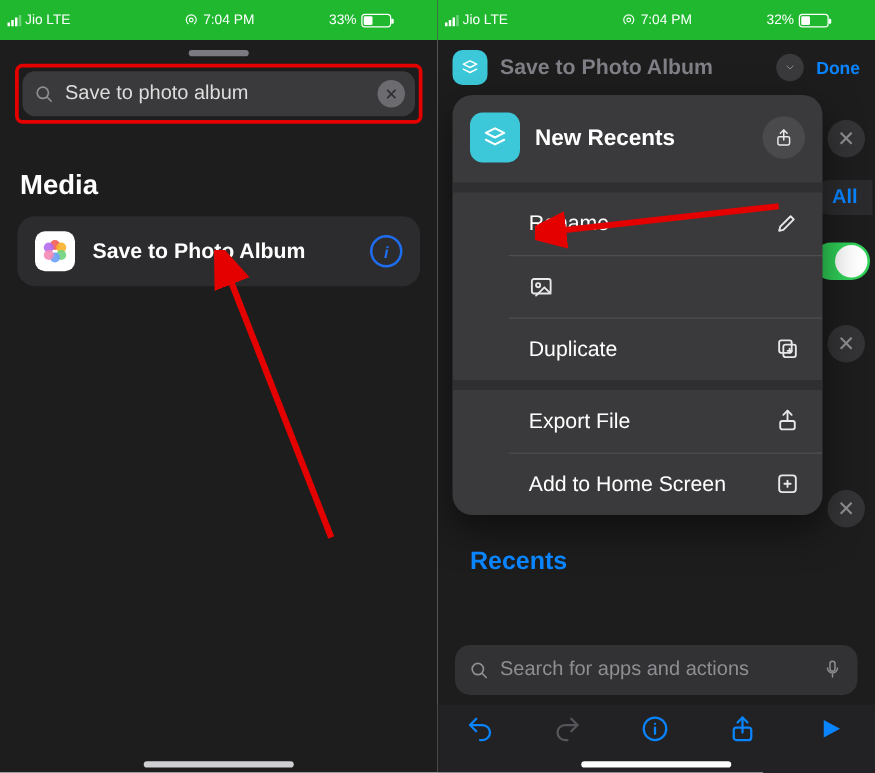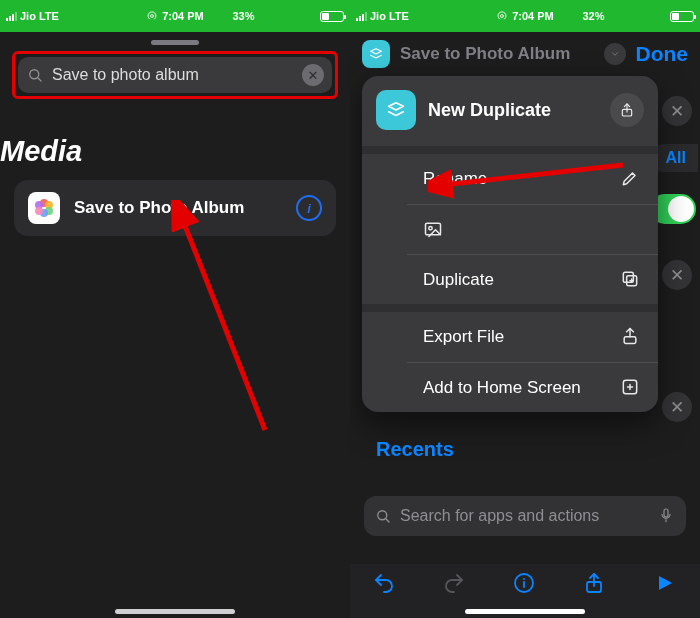--- a/index.html
+++ b/index.html
@@ -2,74 +2,74 @@
 <html><head>
 <meta charset="utf-8">
 <style>
   * { box-sizing: border-box; margin: 0; padding: 0; }
   html, body { width: 700px; height: 618px; overflow: hidden; font-family: -apple-system, "Helvetica Neue", Arial, sans-serif; background: #fff; }
   .stage { display: flex; width: 700px; height: 618px; }
   .phone { width: 350px; height: 618px; background: #1d1d1e; position: relative; overflow: hidden; color: #fff; }
   .phone.right { background: #1d1d1e; }
 
   
-  .status { height: 24px; background: #1fb82f; display: flex; align-items: center; padding: 16px 6px; font-size: 11px; font-weight: 700; color: #fff; }
+  .status { height: 24px; background: #1fb82f; display: flex; align-items: center; padding: 16px 6px; font-size: 11px; font-weight: 400; color: #fff; }
   .status .sleft { display: flex; align-items: center; gap: 3px; width: 33%; }
   .status .scenter { width: 34%; text-align: center; display: flex; align-items: center; justify-content: center; gap: 4px; }
-  .status .sright { width: 33%; display: flex; align-items: center; justify-content: space-between; gap: 4px; }
+  .status .sright { width: 33%; display: flex; align-items: center; justify-content: center; gap: 4px; }
   .sigbars { display: inline-flex; align-items: flex-end; gap: 1px; }
   .sigbars i { width: 2px; background: #fff; display: block; }
   .sigbars i:nth-child(1){height:3px}.sigbars i:nth-child(2){height:5px}.sigbars i:nth-child(3){height:7px}.sigbars i:nth-child(4){height:9px;opacity:.35}
   .batt { width: 24px; height: 11px; border: 1px solid #fff; border-radius: 3px; position: relative; }
   .batt::after { content:""; position:absolute; right:-3px; top:3px; width:2px; height:4px; background:#fff; border-radius:0 1px 1px 0;}
   .batt i { position:absolute; left:1px; top:1px; bottom:1px; width:33%; background:#fff; border-radius:1px;}
 
   
   .grabber { width:48px; height:5px; background:#7a7a80; border-radius:3px; margin:8px auto 6px; }
   .search-wrap { margin: 0 12px; border: 3px solid #e50000; border-radius: 6px; padding: 3px; }
   .search { background:#3a3a3c; height:36px; border-radius:10px; display:flex; align-items:center; padding:0 8px; gap:8px; }
   .search input { flex:1; background:transparent; border:0; outline:0; color:#ddd; font-size:16px; }
   .clear-x { width:22px; height:22px; border-radius:50%; background:#6b6b70; display:flex; align-items:center; justify-content:center; font-size:13px; color:#2e2e30; }
-  .section-title { font-size:29px; font-weight:700; margin:36px 0 12px;font-style:italic; }
+  .section-title { font-size:22px; font-weight:700; margin:36px 16px 12px; }
   .result { margin:0 14px; background:#2c2c2e; height:56px; border-radius:14px; display:flex; align-items:center; padding:0 14px; gap:14px; }
   .result .icon-photos { width:32px; height:32px; border-radius:8px; background:#fff; display:flex; align-items:center; justify-content:center; position:relative; }
   .photos-flower { width:18px; height:18px; position:relative; }
   .photos-flower span { position:absolute; width:8px; height:8px; border-radius:50%; opacity:.9;}
   .pf1{background:#f25c54;top:0;left:5px}.pf2{background:#f7b32b;top:2px;right:0}
   .pf3{background:#6dd47e;bottom:2px;right:0}.pf4{background:#6a9ef7;bottom:0;left:5px}
   .pf5{background:#b56cf0;top:2px;left:0}.pf6{background:#f58ab5;bottom:2px;left:0}
   .result .label { flex:1; font-size:17px; font-weight:600; }
   .info-circ { width:26px; height:26px; border:2px solid #1e6ef2; border-radius:50%; color:#1e6ef2; font-style:italic; font-weight:700; display:flex; align-items:center; justify-content:center; font-size:13px;}
   .arrow1 { position:absolute; pointer-events:none; }
 
   
   .topbar { height:44px; display:flex; align-items:center; padding:0 12px; gap:10px; }
   .sc-icon { width:28px; height:28px; border-radius:8px; background:#3cc8d9; display:flex; align-items:center; justify-content:center; }
   .title-muted { color:#7f7f86; font-size:17px; font-weight:600; flex:1; white-space:nowrap; overflow:hidden; text-overflow:ellipsis;}
   .chev-circ { width:22px; height:22px; border-radius:50%; background:#3a3a3c; color:#8e8e93; display:flex; align-items:center; justify-content:center; font-size:12px;}
-  .done { color:#0a84ff; font-size:21px; font-weight:600; }
+  .done { color:#0a84ff; font-size:14px; font-weight:600; }
 
   .close-badge { position:absolute; width:30px; height:30px; border-radius:50%; background:#343436; color:#8e8e93; display:flex; align-items:center; justify-content:center; font-size:17px; }
   .pill-all { position:absolute; right:2px; top:144px; background:#2b2b2d; color:#0a84ff; font-size:16px; font-weight:600; padding:5px 12px 5px 14px; border-radius:12px 0 0 12px/12px 0 0 12px;}
   .toggle { position:absolute; right:4px; top:194px; width:46px; height:30px; background:#30d158; border-radius:16px; }
   .toggle::after{content:"";position:absolute;right:2px;top:2px;width:26px;height:26px;border-radius:50%;background:#fff;}
 
   .sheet { position:absolute; left:12px; right:42px; top:76px; background:#3a3a3c; border-radius:16px; padding:0; overflow:hidden; box-shadow:0 12px 30px rgba(0,0,0,.5);}
   .sheet-head { display:flex; align-items:center; gap:12px; padding:14px 14px 16px; }
   .sheet-head .sc-icon { width:40px; height:40px; border-radius:10px; }
   .sheet-title { font-size:18px; font-weight:700; flex:1; }
   .share-sq { width:34px;height:34px;border-radius:50%; background:#4a4a4c; display:flex;align-items:center;justify-content:center;}
   .sheet-sep { height:8px; background:#2f2f31; }
   .menu { list-style:none;padding-left:45px; }
   .menu li { display:flex; align-items:center; justify-content:space-between; padding:0 16px; height:50px; border-top:1px solid rgba(255,255,255,.10); font-size:17px;}
   .menu li:first-child { border-top:0;}
   .mi-icon { width:22px; height:22px; color:#e8e8ea; }
 
   .recents { position:absolute; left:26px; top:438px; color:#0a84ff; font-size:20px; font-weight:700;}
-  .search2 { position:absolute; left:14px; right:14px; top:496px; background:#323234; height:40px; border-radius:12px; display:flex; align-items:center; padding:0 10px; gap:8px; color:#8e8e93; font-size:16px;}
+  .search2 { position:absolute; left:14px; right:14px; top:516px; background:#323234; height:40px; border-radius:12px; display:flex; align-items:center; padding:0 10px; gap:8px; color:#8e8e93; font-size:16px;}
   .mic { width:18px;height:18px; color:#8e8e93;}
   .toolbar { position:absolute; left:0; right:0; bottom:0; height:54px; background:#222224; display:flex; align-items:center; justify-content:space-around; padding-bottom:14px;}
   .tb { width:26px; height:26px; color:#0a84ff; }
   .tb.dim { color:#55555a; }
   .homebar { position:absolute; bottom:4px; left:50%; transform:translateX(-50%); width:120px; height:5px; border-radius:3px; background:#fff;}
   .homebar.dark { background:#cfcfd3;}
   .arrow2 { position:absolute; pointer-events:none; }
 
   
   svg { display:block; }
@@ -199,21 +199,21 @@
     <span class="close-badge" style="right:8px; top:392px">✕</span>
 
     <div class="sheet">
       <div class="sheet-head">
         <span class="sc-icon">
           <svg width="22" height="22" viewBox="0 0 24 24" class="stroke" style="color:#fff">
               <path d="M4 8l8-4 8 4-8 4z"></path>
               <path d="M4 14l8 4 8-4"></path>
             </svg>
         </span>
-        <span class="sheet-title">New Duplicate</span>
+        <span class="sheet-title">New Recents</span>
         <span class="share-sq">
           <svg width="16" height="16" viewBox="0 0 24 24" class="stroke" style="color:#e8e8ea">
               <path d="M12 3v12"></path>
               <path d="M8 7l4-4 4 4"></path>
               <rect x="5" y="11" width="14" height="10" rx="2"></rect>
             </svg>
         </span>
       </div>
       <div class="sheet-sep"></div>
       <ul class="menu">

